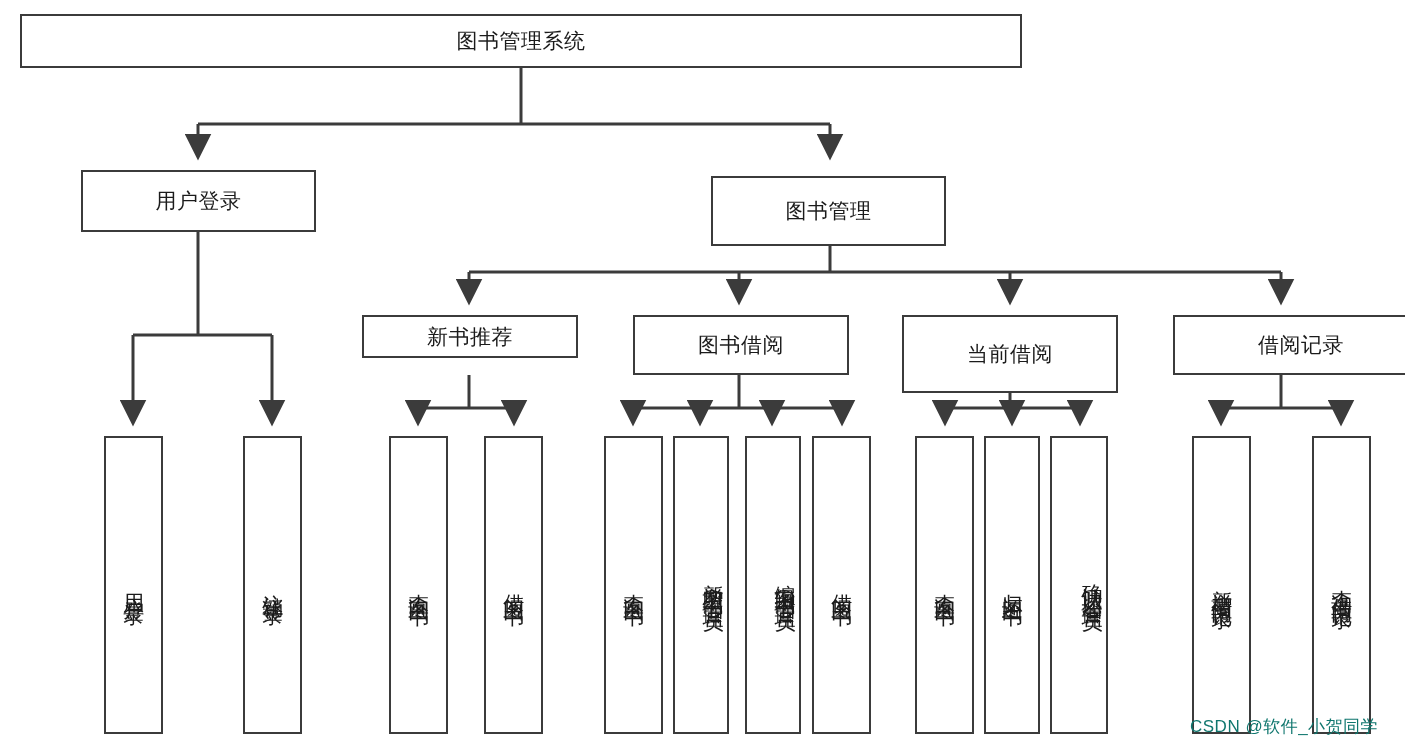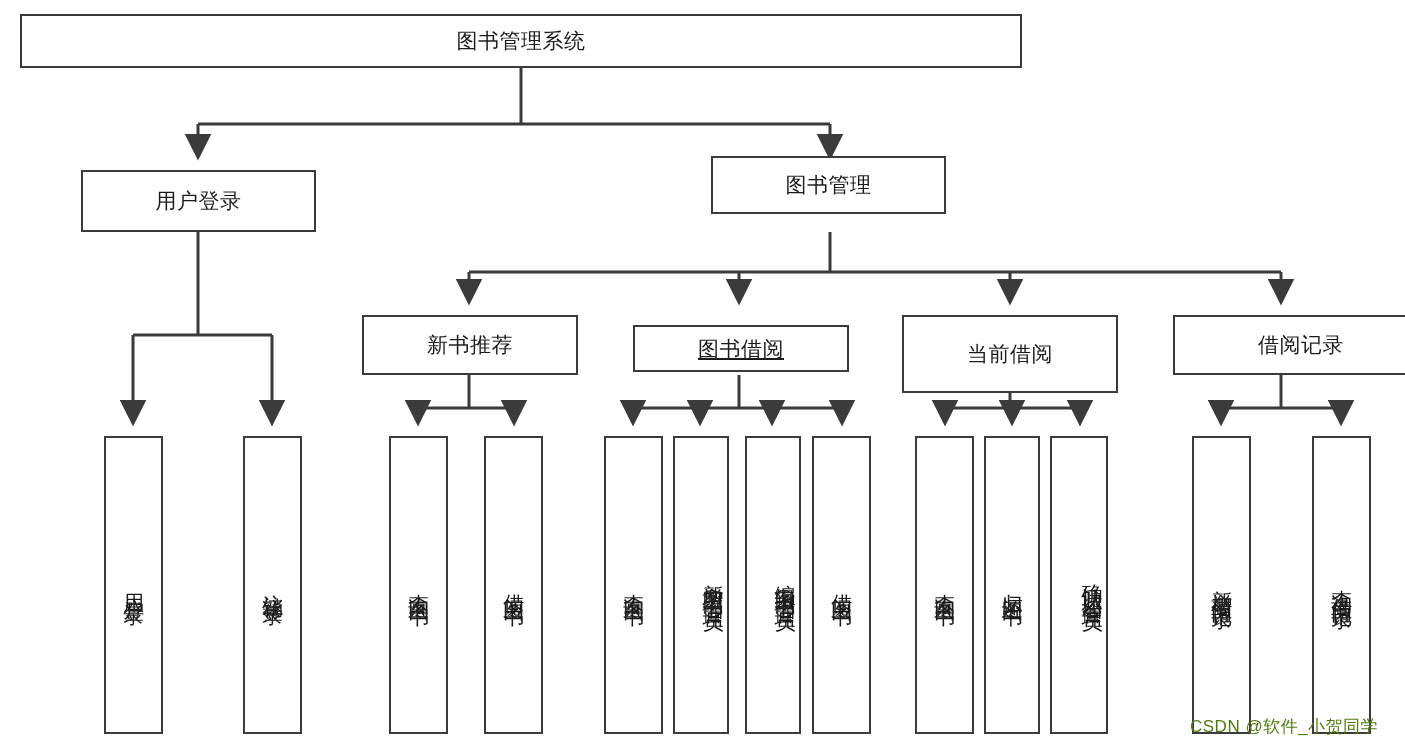--- a/index.html
+++ b/index.html
@@ -53,21 +53,21 @@
     justify-content: center;
   }
   .vtext {
     writing-mode: vertical-rl;
     text-orientation: upright;
     white-space: nowrap;
   }
   .watermark {
     position: absolute;
     font-size: 17px;
-    color: #4d7c0f;
+    color: #0f766e;
     white-space: nowrap;
     letter-spacing: 0.5px;
     pointer-events: none;
   }
 </style>
 </head>
 <body>
 
 <div id="canvas">
 
@@ -122,29 +122,29 @@
   </svg>
 
   <div class="node h" style="left:20px; top:14px; width:1002px; height:54px;">
     <span>图书管理系统</span>
   </div>
 
   <div class="node h" style="left:81px; top:170px; width:235px; height:62px;">
     <span>用户登录</span>
   </div>
 
-  <div class="node h" style="left:711px; top:156px; width:235px; height:58px;">
+  <div class="node h" style="left:711px; top:176px; width:235px; height:70px;">
     <span>图书管理</span>
   </div>
 
-  <div class="node h" style="left:362px; top:315px; width:216px; height:60px;">
+  <div class="node h" style="left:362px; top:315px; width:216px; height:43px;">
     <span>新书推荐</span>
   </div>
 
-  <div class="node h" style="left:633px; top:325px; width:216px; height:47px;text-decoration:underline;">
+  <div class="node h" style="left:633px; top:315px; width:216px; height:60px;">
     <span>图书借阅</span>
   </div>
 
   <div class="node h" style="left:902px; top:315px; width:216px; height:78px;">
     <span>当前借阅</span>
   </div>
 
   <div class="node h" style="left:1173px; top:315px; width:256px; height:60px;">
     <span>借阅记录</span>
   </div>

